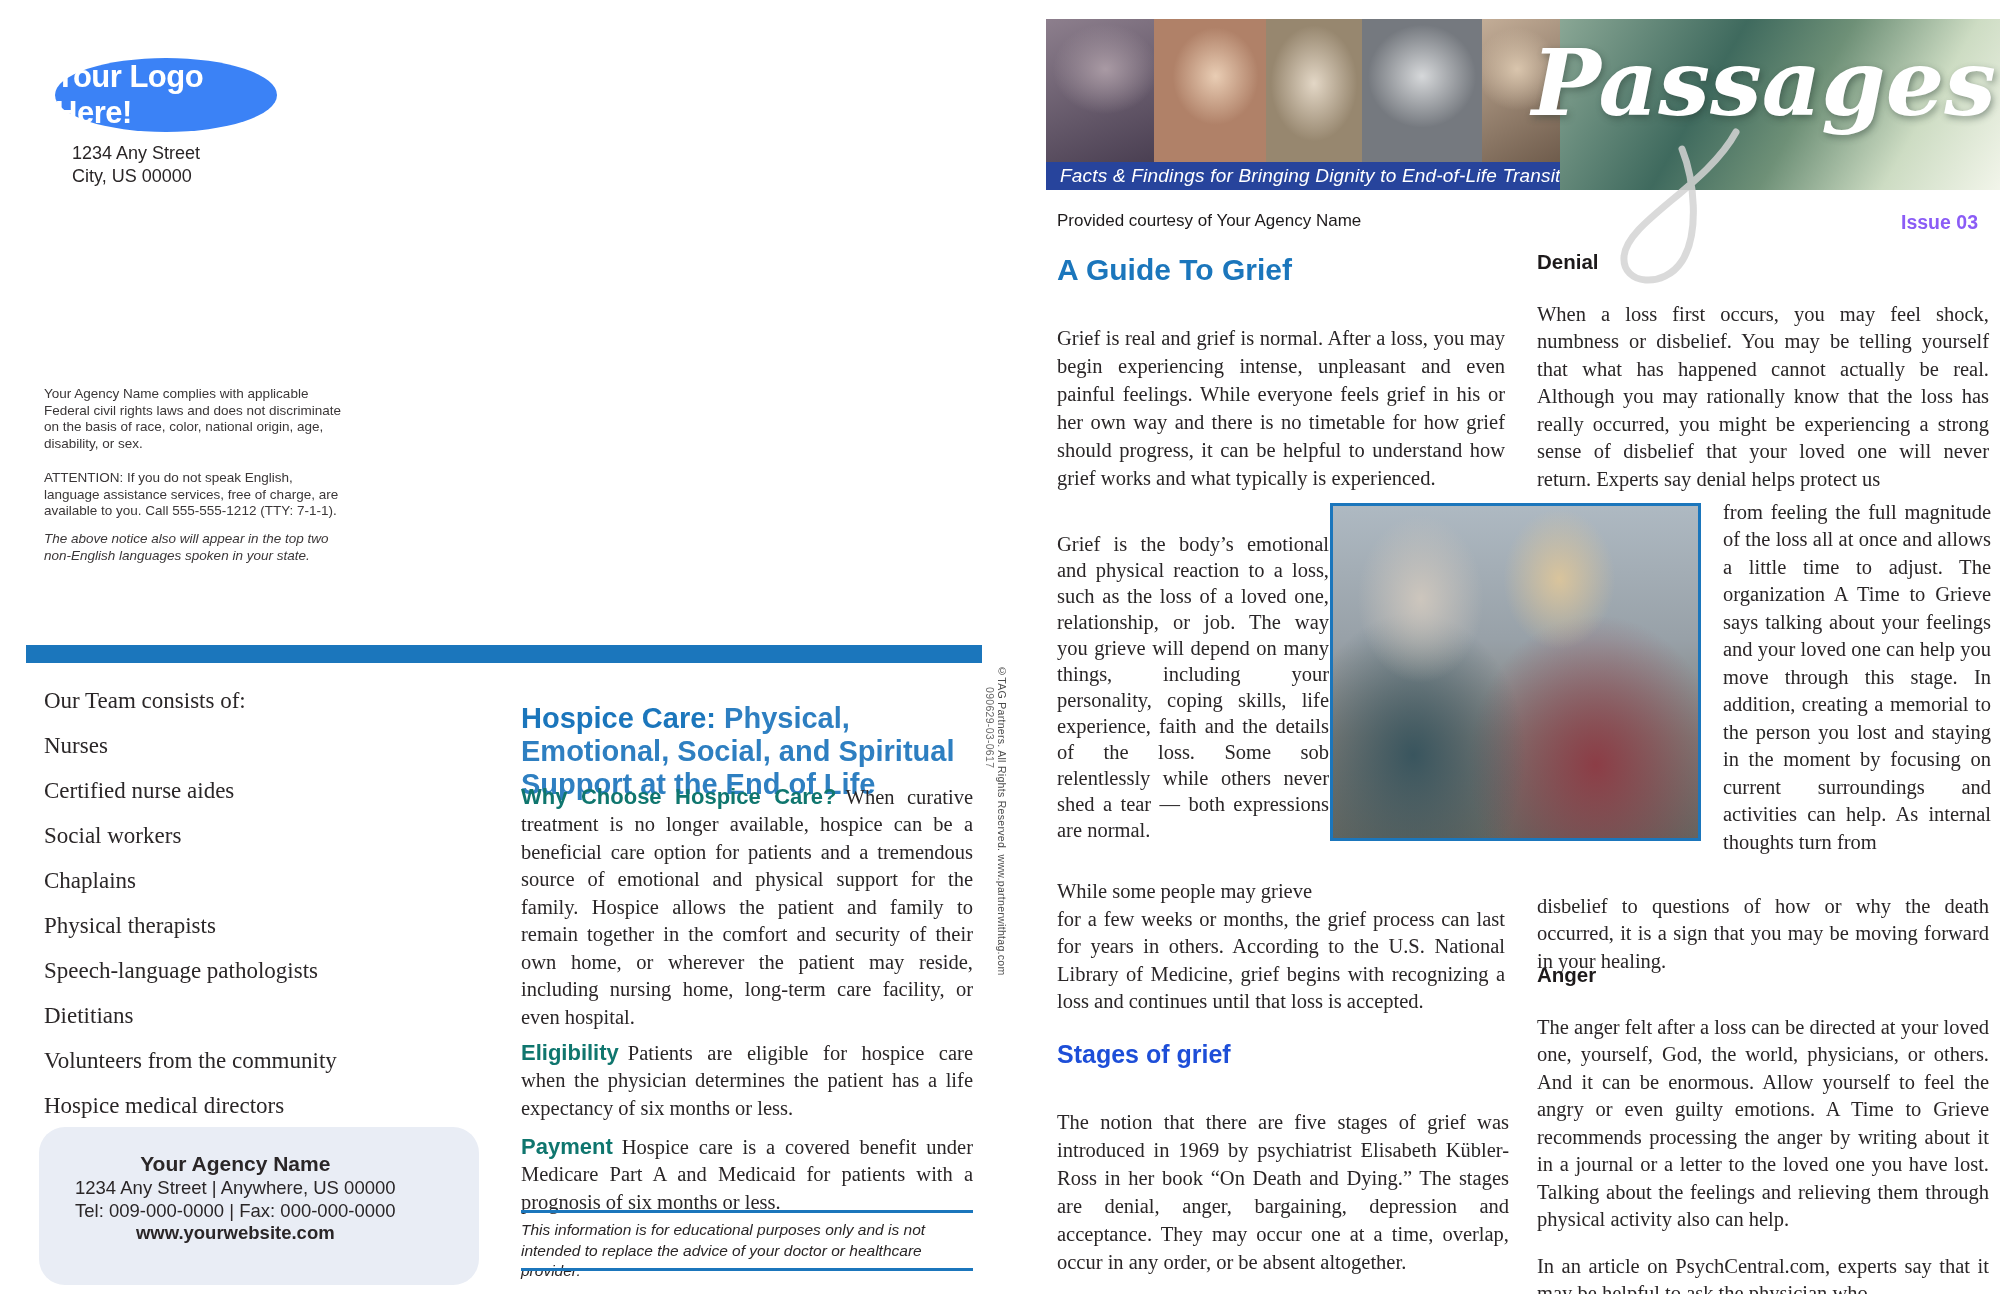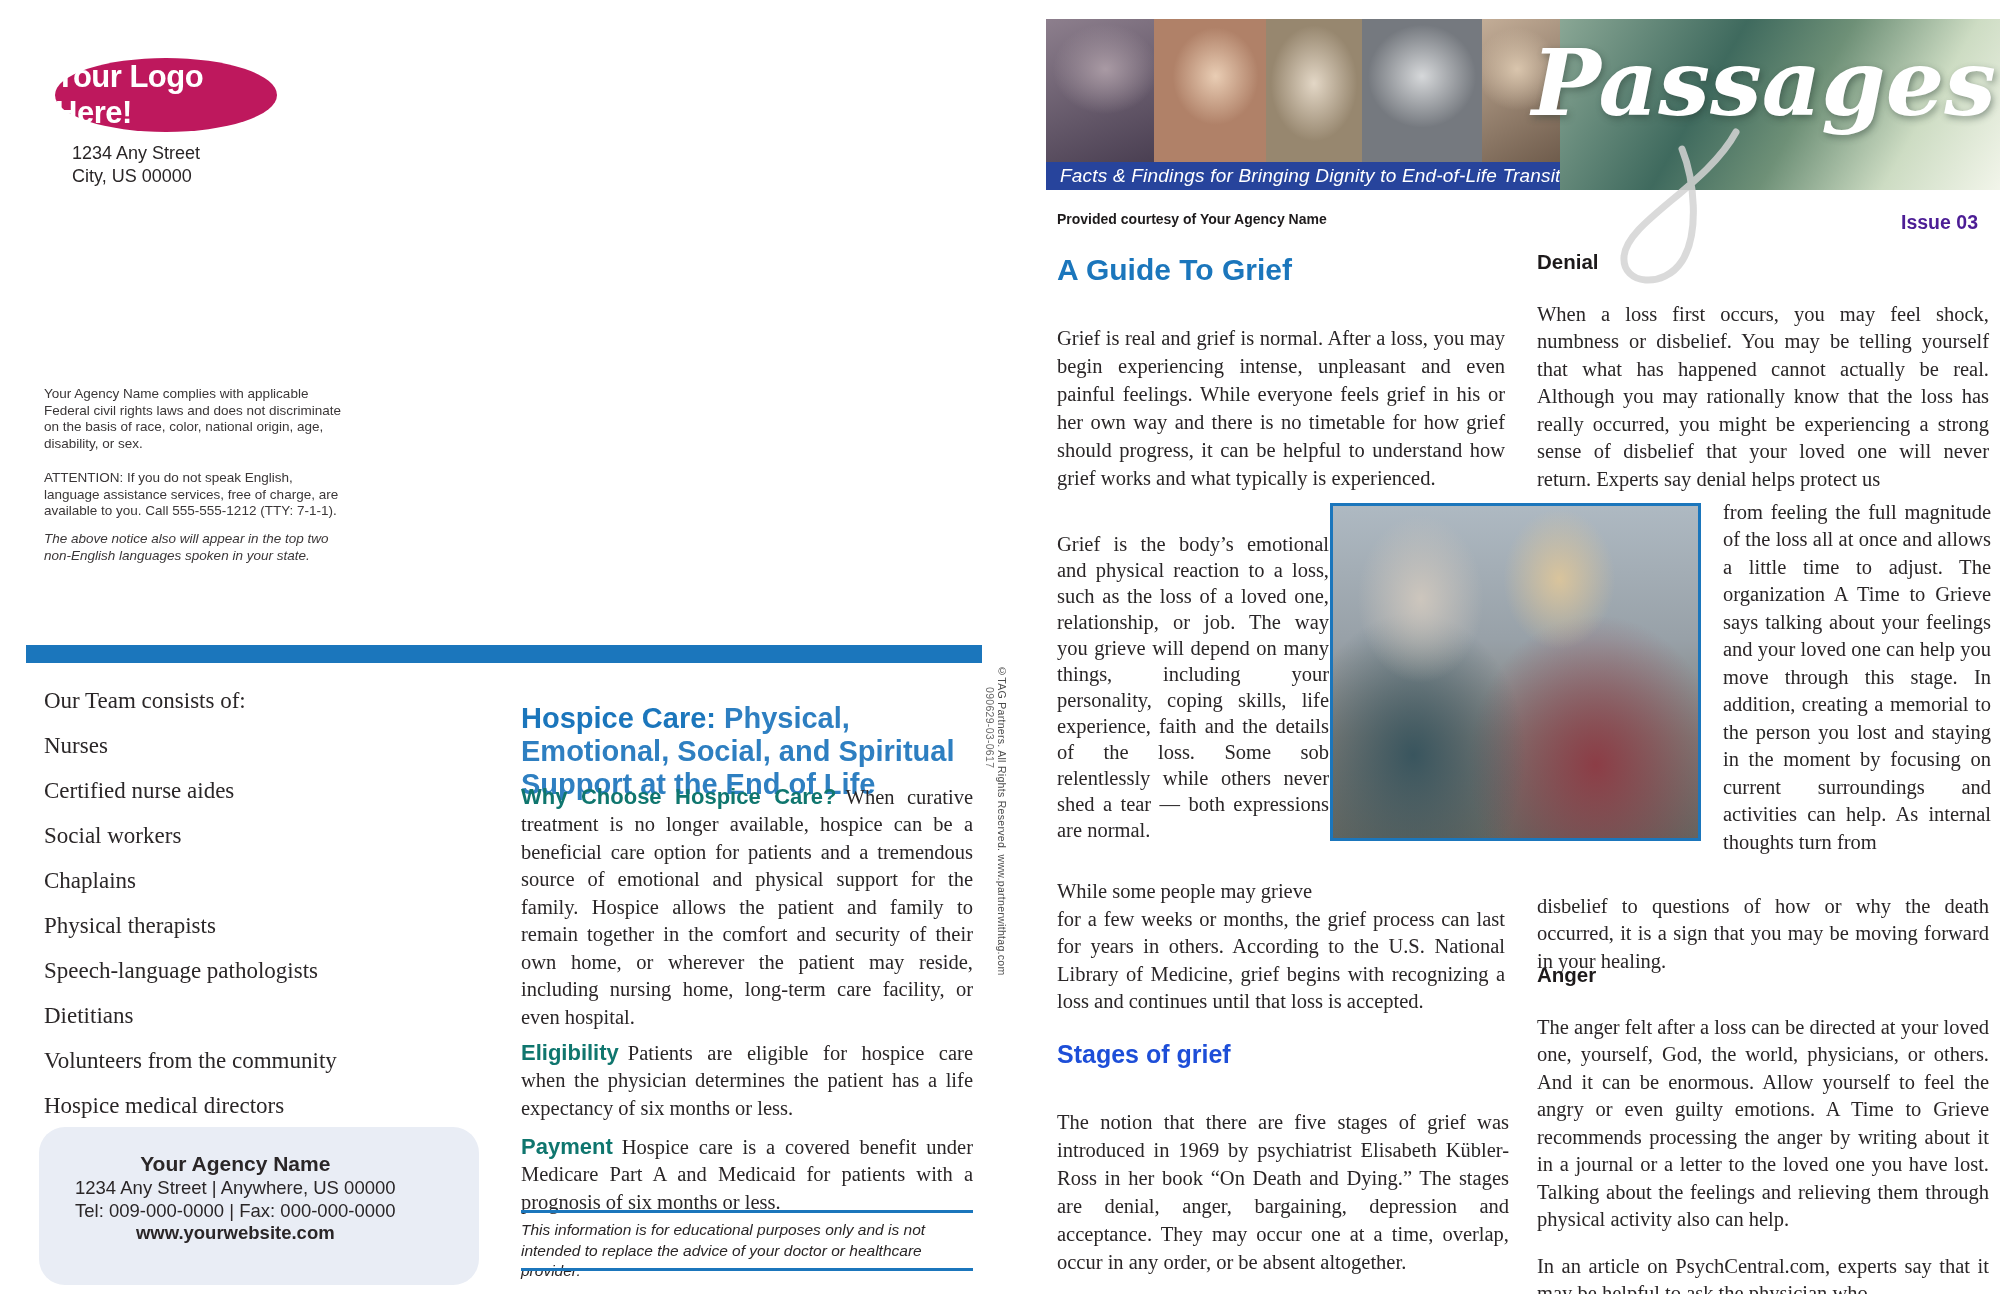--- a/index.html
+++ b/index.html
@@ -4,21 +4,21 @@
 <style>
   html,body{margin:0;padding:0;background:#ffffff;}
   #canvas{position:relative;width:2000px;height:1294px;background:#ffffff;overflow:hidden;
           font-family:"Liberation Sans",sans-serif;color:#2a2627;}
   .abs{position:absolute;}
   .serif{font-family:"Liberation Serif",serif;color:#2a2627;}
   .just{text-align:justify;}
 
   
   .logo-oval{left:55px;top:58px;width:222px;height:74px;border-radius:50%;
-             background:#be185d;display:flex;align-items:center;justify-content:center;}
+             background:#3b82f6;display:flex;align-items:center;justify-content:center;}
   .logo-oval span{color:#fff;font-weight:bold;font-size:31px;letter-spacing:-0.5px;}
   .addr{left:72px;top:142px;font-size:18px;line-height:23px;color:#2a2627;}
   .smallpar{left:44px;width:302px;font-size:13.5px;line-height:16.5px;color:#3a3637;}
   .compliance{top:386px;}
   .attention{top:470px;}
   .notice{top:531px;font-style:italic;}
   .bluebar{left:26px;top:645px;width:956px;height:18px;background:#1b76bc;}
   .team{left:44px;top:686px;font-size:23px;line-height:30px;}
   .team div{margin-bottom:15px;}
   .agency-box{left:39px;top:1127px;width:440px;height:158px;border-radius:26px;background:#e9edf5;text-align:center;}
@@ -55,22 +55,22 @@
   .tagbar{position:absolute;left:0;top:143px;width:954px;height:28px;background:#27449c;z-index:1;}
   .tagline{position:absolute;left:14px;top:0;height:28px;line-height:28px;color:#ffffff;
            font-style:italic;font-size:19px;letter-spacing:0.2px;}
   .flower{position:absolute;left:514px;top:0;width:440px;height:171px;z-index:2;
           background:linear-gradient(120deg,#8aa795 0%,#3f6a5e 35%,#6e9077 55%,#cddcc3 78%,#f2f5ea 100%);}
   .mast-title{position:absolute;right:4px;top:18px;z-index:3;color:#ffffff;
               font-family:"DejaVu Serif",serif;font-style:italic;font-weight:bold;font-size:92px;line-height:92px;
               text-shadow:2px 3px 7px rgba(40,60,50,0.45);}
   .swash{position:absolute;left:540px;top:108px;z-index:3;overflow:visible;}
 
-  .provided{left:1057px;top:211px;font-size:14px;font-weight:bold;color:#1d1a1b;}
-  .issue{right:22px;top:211px;font-size:19.5px;font-weight:bold;color:#4c1d95;}
+  .provided{left:1057px;top:211px;font-size:17px;font-weight:normal;color:#1d1a1b;}
+  .issue{right:22px;top:211px;font-size:19.5px;font-weight:bold;color:#8b5cf6;}
 
   
   .guide-title{left:1057px;top:253px;font-size:30px;font-weight:bold;color:#1b76bc;}
   .intro{left:1057px;top:303px;width:448px;font-size:20.5px;line-height:28px;}
   .wrap-par{left:1057px;top:510px;width:272px;font-size:20.5px;line-height:26px;}
   .grief-photo{left:1330px;top:503px;width:365px;height:332px;border:3px solid #1b76bc;
       background:
         radial-gradient(90px 120px at 24% 28%,#cdc6bd 0%,rgba(205,198,189,0) 70%),
         radial-gradient(80px 100px at 62% 22%,#d9c49c 0%,rgba(217,196,156,0) 70%),
         radial-gradient(150px 190px at 22% 75%,#39555e 0%,rgba(57,85,94,0) 75%),

